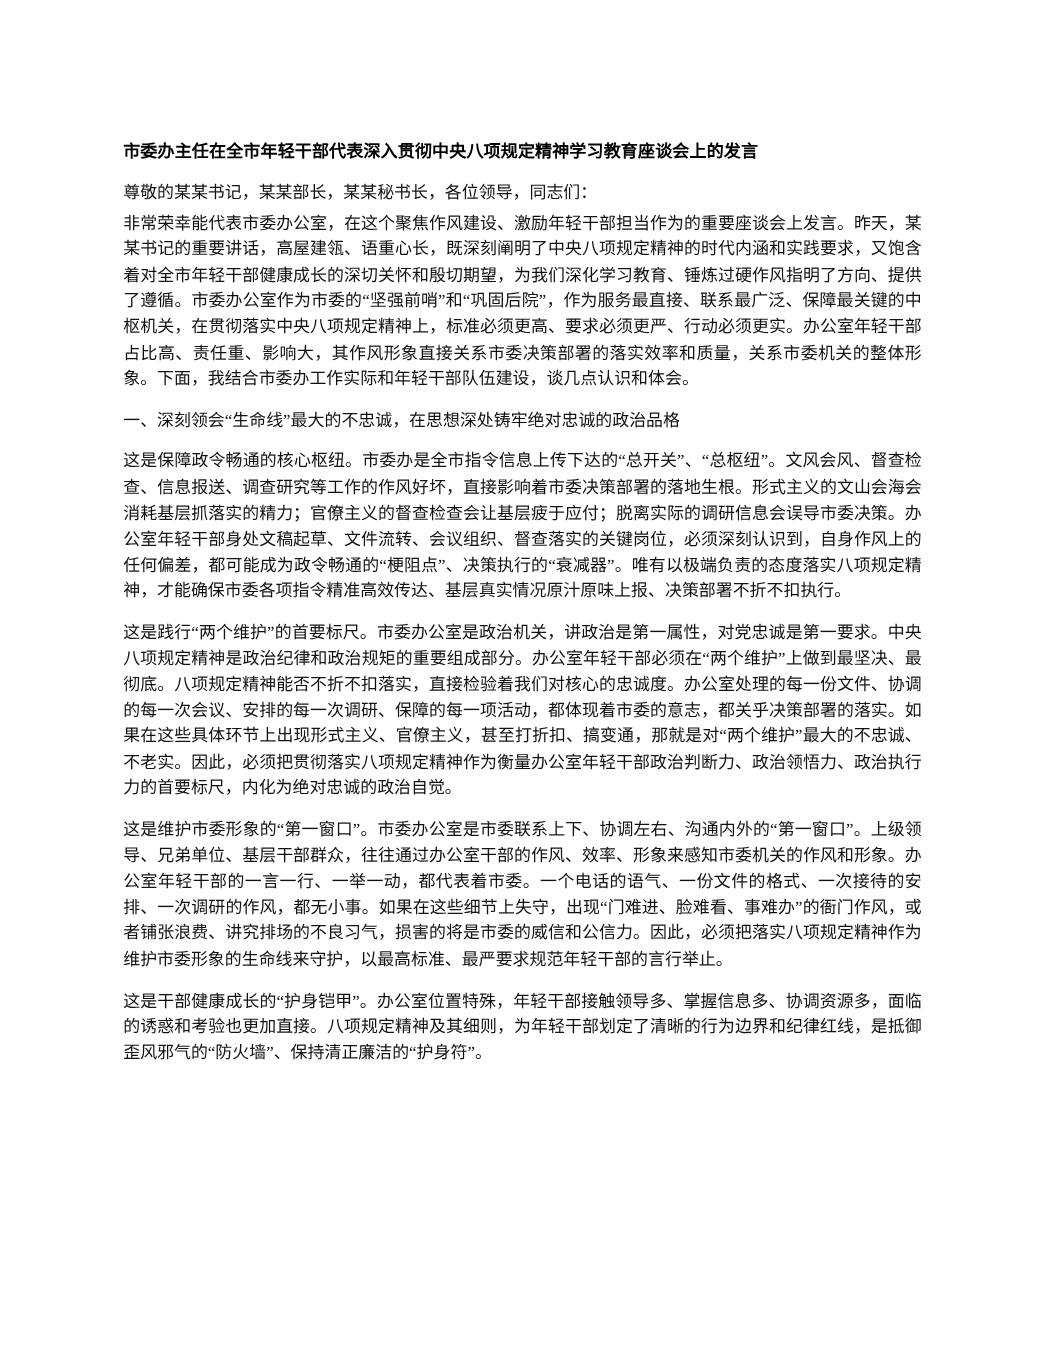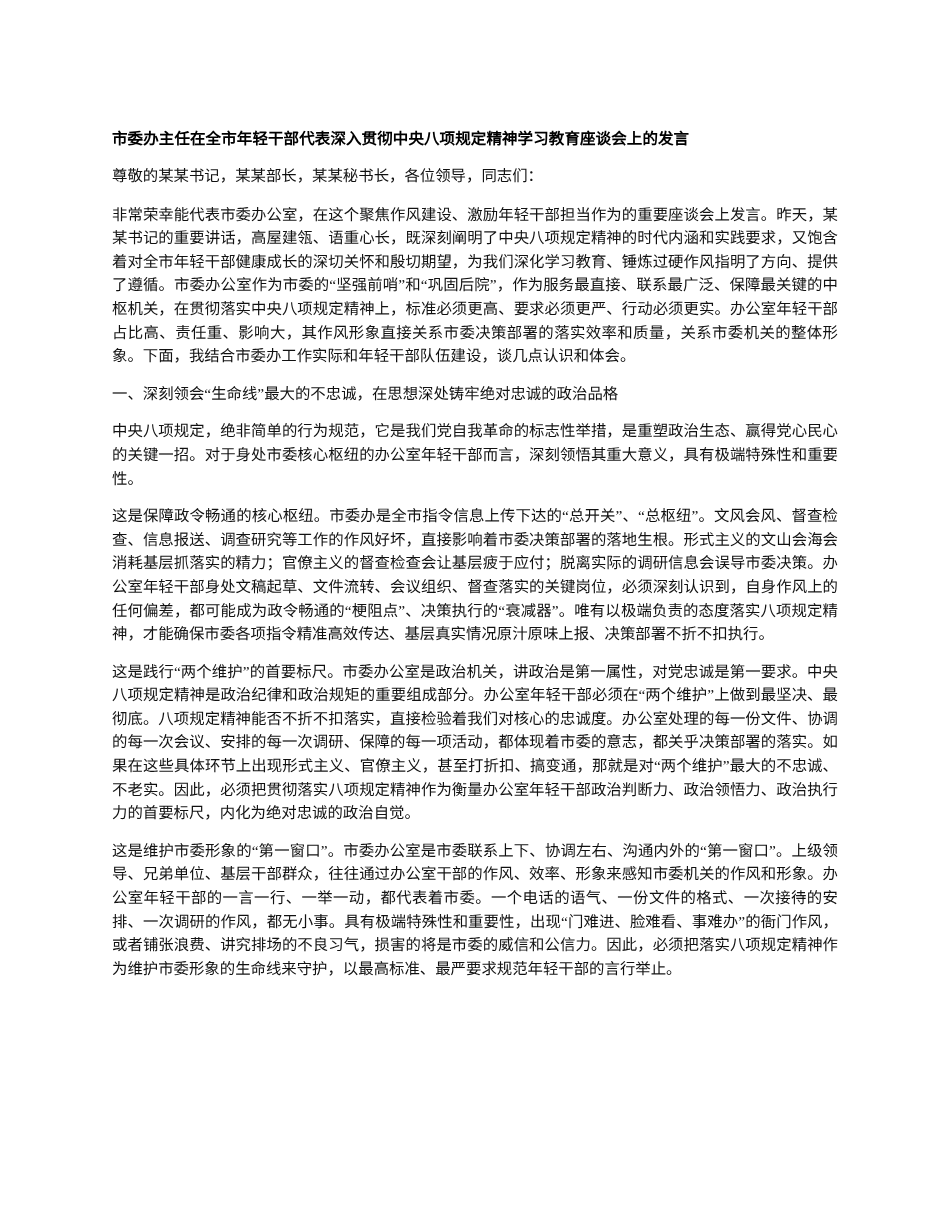--- a/index.html
+++ b/index.html
@@ -41,30 +41,30 @@
     color: #111111;
     word-break: break-all;
   }
   .para:last-child {
     margin-bottom: 0;
   }
   .para.section-heading {
     margin-bottom: 14px;
   }
   .para.greeting {
-    margin-bottom: 15px;
+    margin-bottom: 4px;
   }
 </style>
 </head>
 <body style="background: rgb(255, 255, 255);">
 
 <div class="page">
   <h1 class="doc-title">市委办主任在全市年轻干部代表深入贯彻中央八项规定精神学习教育座谈会上的发言</h1>
   <p class="para greeting">尊敬的某某书记，某某部长，某某秘书长，各位领导，同志们：</p>
   <div id="body-container">
       <p class="para">非常荣幸能代表市委办公室，在这个聚焦作风建设、激励年轻干部担当作为的重要座谈会上发言。昨天，某某书记的重要讲话，高屋建瓴、语重心长，既深刻阐明了中央八项规定精神的时代内涵和实践要求，又饱含着对全市年轻干部健康成长的深切关怀和殷切期望，为我们深化学习教育、锤炼过硬作风指明了方向、提供了遵循。市委办公室作为市委的“坚强前哨”和“巩固后院”，作为服务最直接、联系最广泛、保障最关键的中枢机关，在贯彻落实中央八项规定精神上，标准必须更高、要求必须更严、行动必须更实。办公室年轻干部占比高、责任重、影响大，其作风形象直接关系市委决策部署的落实效率和质量，关系市委机关的整体形象。下面，我结合市委办工作实际和年轻干部队伍建设，谈几点认识和体会。</p>
       <p class="para section-heading">一、深刻领会“生命线”最大的不忠诚，在思想深处铸牢绝对忠诚的政治品格</p>
-      <p class="para">中央八项规定，绝非简单的行为规范，它是我们党自我革命的标志性举措，是重塑政治生态、赢得党心民心的关键一招。对于身处市委核心枢纽的办公室年轻干部而言，深刻领悟其重大意义，具有极端特殊性和重要性。</p>
       <p class="para">这是保障政令畅通的核心枢纽。市委办是全市指令信息上传下达的“总开关”、“总枢纽”。文风会风、督查检查、信息报送、调查研究等工作的作风好坏，直接影响着市委决策部署的落地生根。形式主义的文山会海会消耗基层抓落实的精力；官僚主义的督查检查会让基层疲于应付；脱离实际的调研信息会误导市委决策。办公室年轻干部身处文稿起草、文件流转、会议组织、督查落实的关键岗位，必须深刻认识到，自身作风上的任何偏差，都可能成为政令畅通的“梗阻点”、决策执行的“衰减器”。唯有以极端负责的态度落实八项规定精神，才能确保市委各项指令精准高效传达、基层真实情况原汁原味上报、决策部署不折不扣执行。</p>
       <p class="para">这是践行“两个维护”的首要标尺。市委办公室是政治机关，讲政治是第一属性，对党忠诚是第一要求。中央八项规定精神是政治纪律和政治规矩的重要组成部分。办公室年轻干部必须在“两个维护”上做到最坚决、最彻底。八项规定精神能否不折不扣落实，直接检验着我们对核心的忠诚度。办公室处理的每一份文件、协调的每一次会议、安排的每一次调研、保障的每一项活动，都体现着市委的意志，都关乎决策部署的落实。如果在这些具体环节上出现形式主义、官僚主义，甚至打折扣、搞变通，那就是对“两个维护”最大的不忠诚、不老实。因此，必须把贯彻落实八项规定精神作为衡量办公室年轻干部政治判断力、政治领悟力、政治执行力的首要标尺，内化为绝对忠诚的政治自觉。</p>
-      <p class="para">这是维护市委形象的“第一窗口”。市委办公室是市委联系上下、协调左右、沟通内外的“第一窗口”。上级领导、兄弟单位、基层干部群众，往往通过办公室干部的作风、效率、形象来感知市委机关的作风和形象。办公室年轻干部的一言一行、一举一动，都代表着市委。一个电话的语气、一份文件的格式、一次接待的安排、一次调研的作风，都无小事。具有极端特殊性和重要性，出现“门难进、脸难看、事难办”的衙门作风，或者铺张浪费、讲究排场的不良习气，损害的将是市委的威信和公信力。因此，必须把落实八项规定精神作为维护市委形象的生命线来守护，以最高标准、最严要求规范年轻干部的言行举止。</p>
+      <p class="para">这是维护市委形象的“第一窗口”。市委办公室是市委联系上下、协调左右、沟通内外的“第一窗口”。上级领导、兄弟单位、基层干部群众，往往通过办公室干部的作风、效率、形象来感知市委机关的作风和形象。办公室年轻干部的一言一行、一举一动，都代表着市委。一个电话的语气、一份文件的格式、一次接待的安排、一次调研的作风，都无小事。如果在这些细节上失守，出现“门难进、脸难看、事难办”的衙门作风，或者铺张浪费、讲究排场的不良习气，损害的将是市委的威信和公信力。因此，必须把落实八项规定精神作为维护市委形象的生命线来守护，以最高标准、最严要求规范年轻干部的言行举止。</p>
+      <p class="para">这是干部健康成长的“护身铠甲”。办公室位置特殊，年轻干部接触领导多、掌握信息多、协调资源多，面临的诱惑和考验也更加直接。八项规定精神及其细则，为年轻干部划定了清晰的行为边界和纪律红线，是抵御歪风邪气的“防火墙”、保持清正廉洁的“护身符”。</p>
     </div>
 </div>
 
 </body></html>

